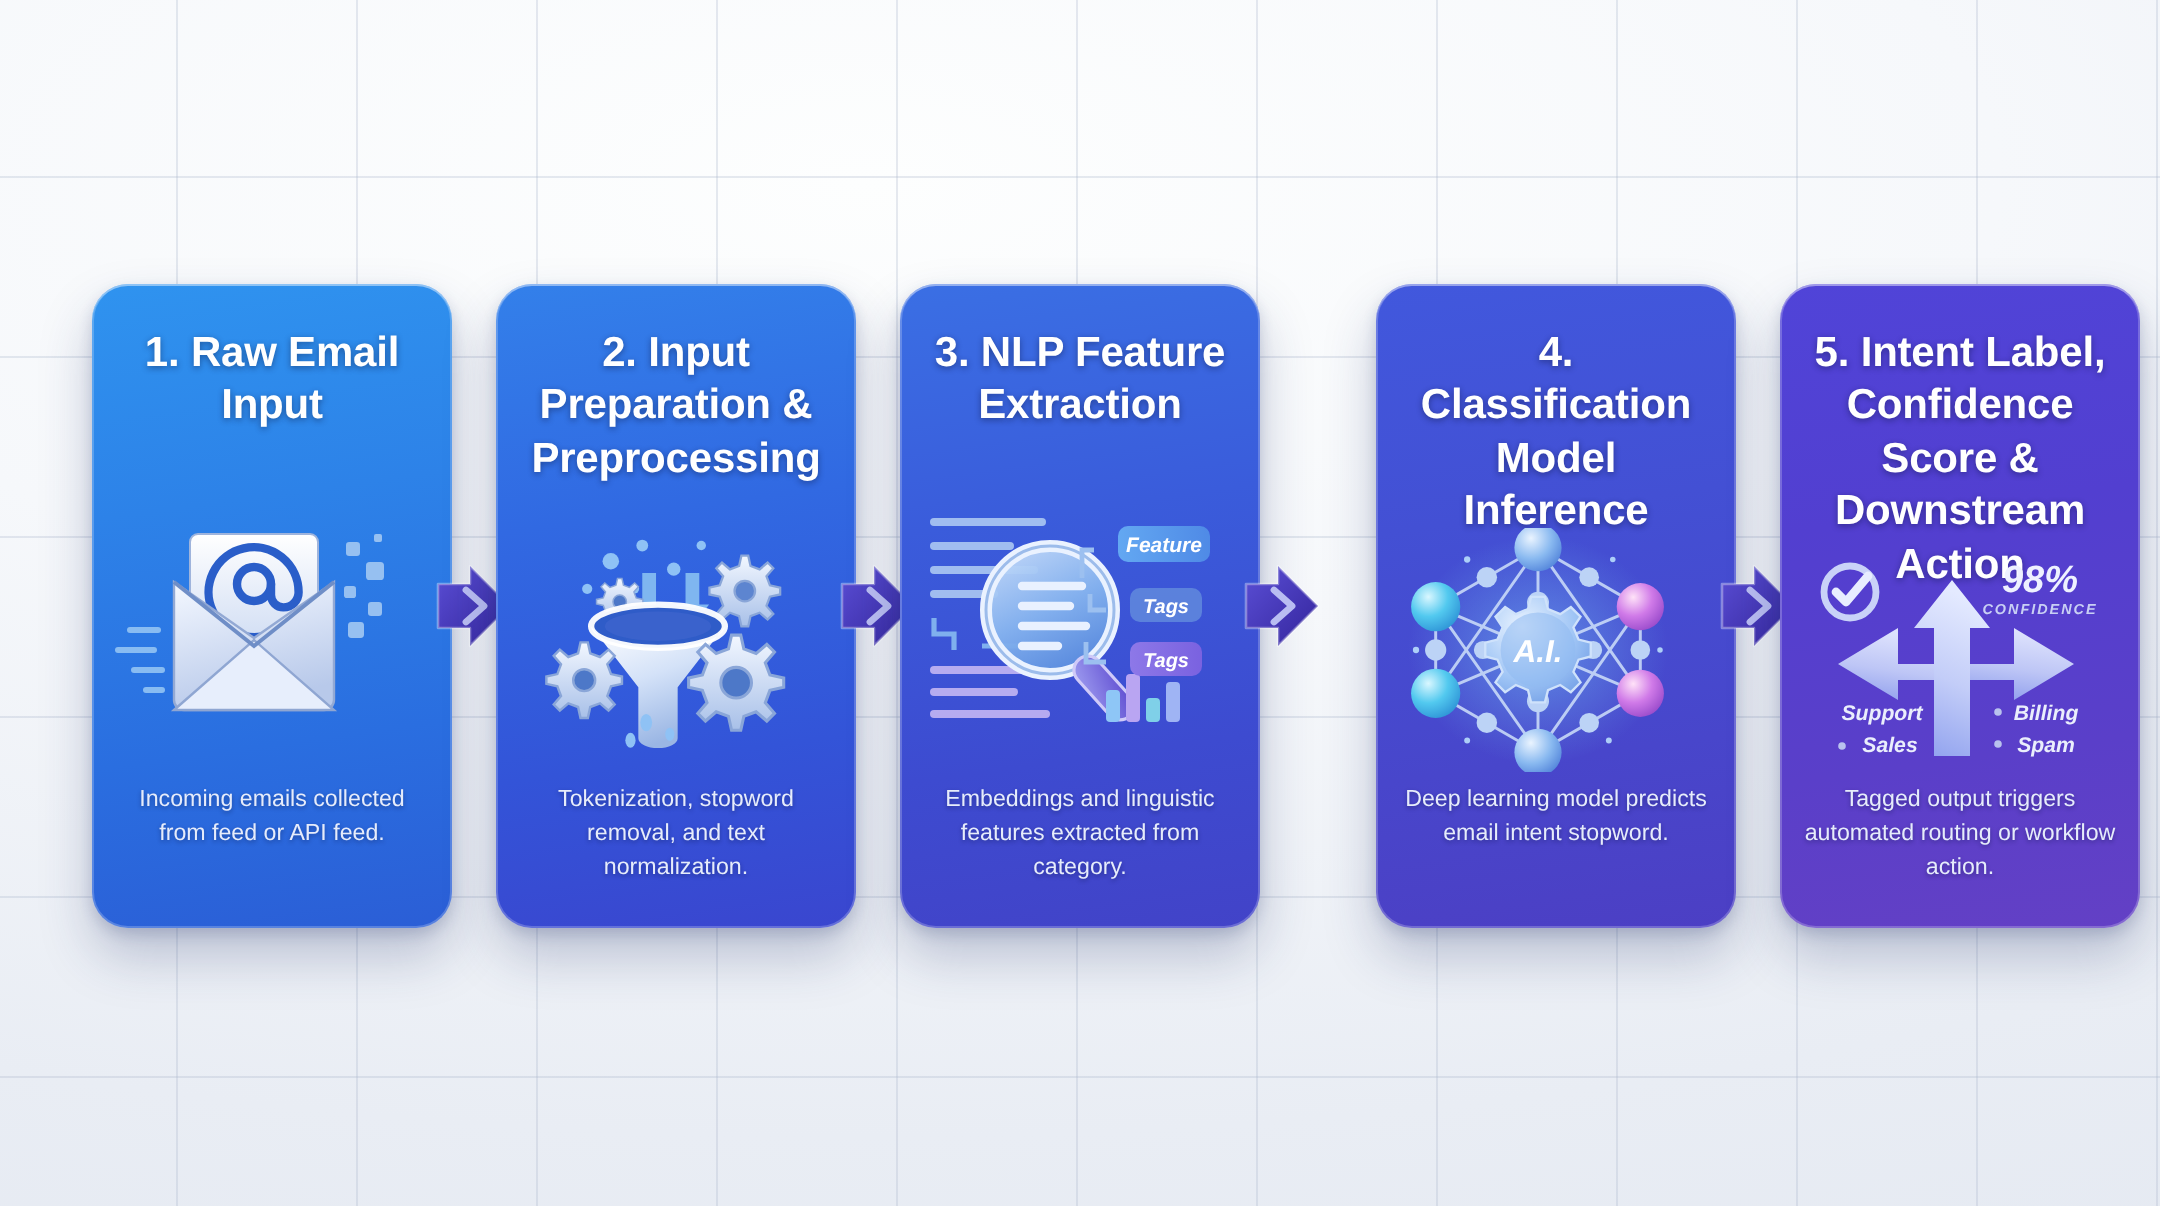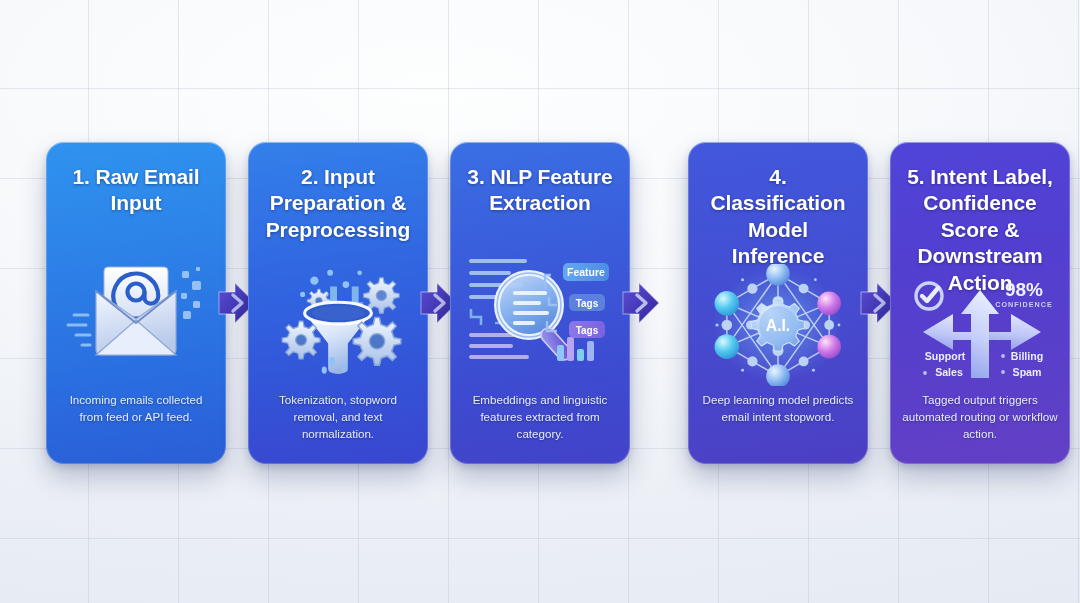--- a/index.html
+++ b/index.html
@@ -45,22 +45,23 @@
   .c5{background:linear-gradient(172deg,#5044d8 0%,#523fd0 36%,#5a3fc9 72%,#6340c5 100%);}
 
   .card-title{
     font-size:21px;font-weight:bold;line-height:1.26;text-align:center;
     letter-spacing:-.1px;
     text-shadow:0 1px 3px rgba(10,20,60,.45);
     margin:0 0 6px;
     min-height:60px;
   }
   .card-icon{
-    flex:1 1 auto;display:flex;align-items:center;justify-content:center;
+    flex:1 1 auto;display:flex;align-items:center;justify-content:flex-start;
     width:100%;
+    font-style:italic;
   }
   .card-desc{
     font-size:11.6px;line-height:1.45;text-align:center;
     color:#e6ecfb;
     text-shadow:0 1px 2px rgba(10,20,60,.4);
     margin-top:6px;
     min-height:56px;
   }
 
   

